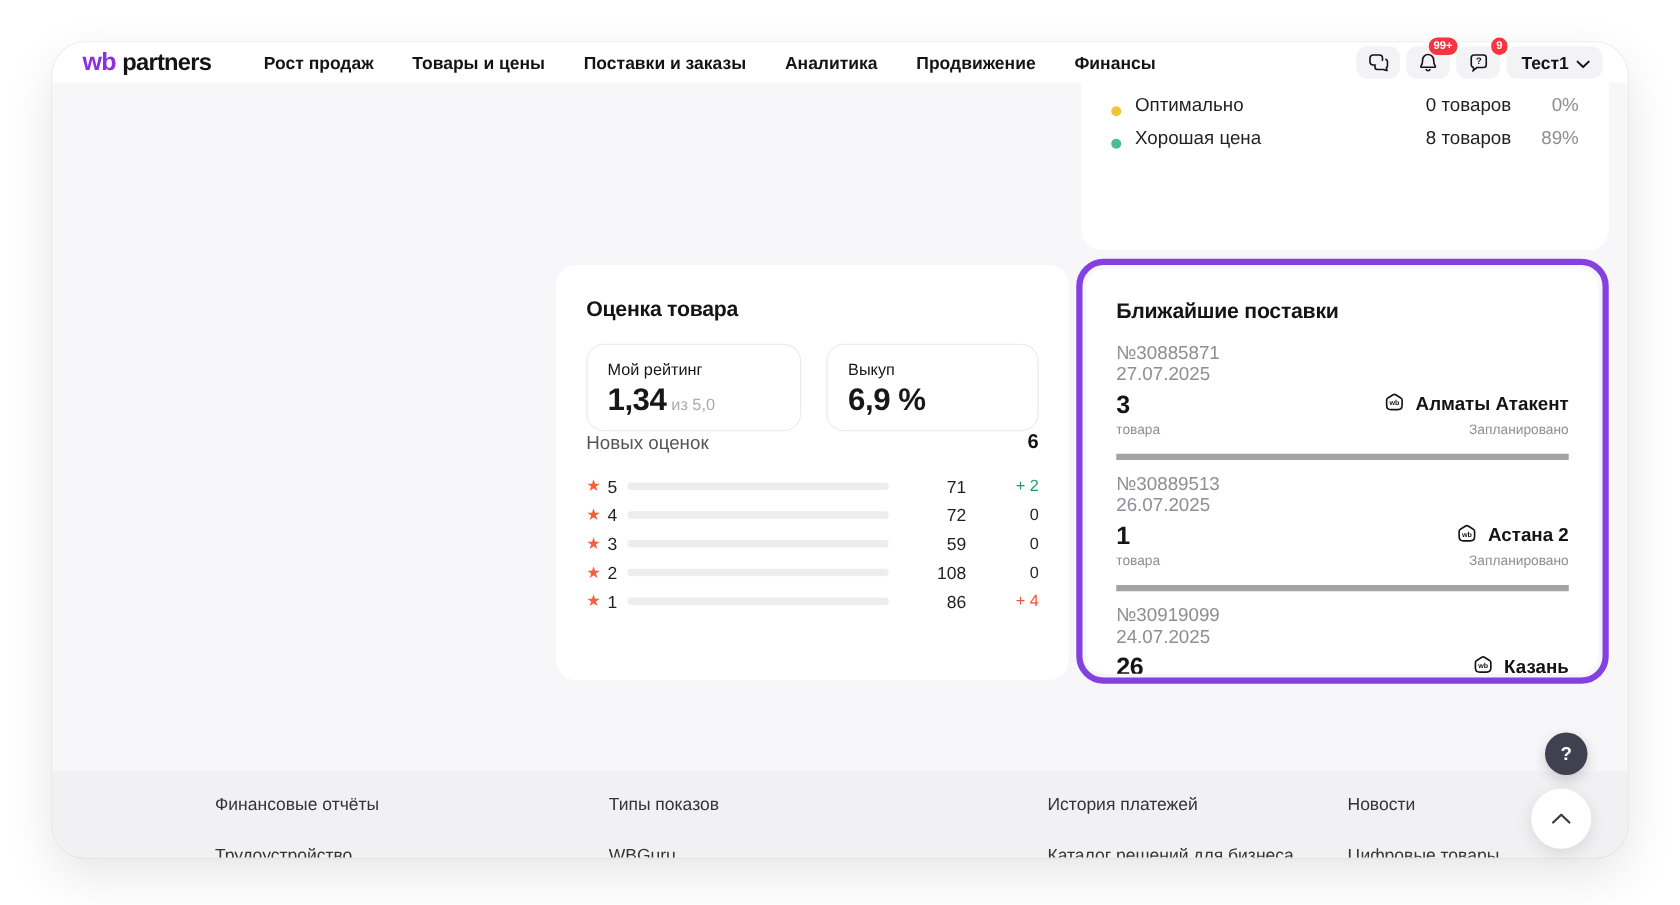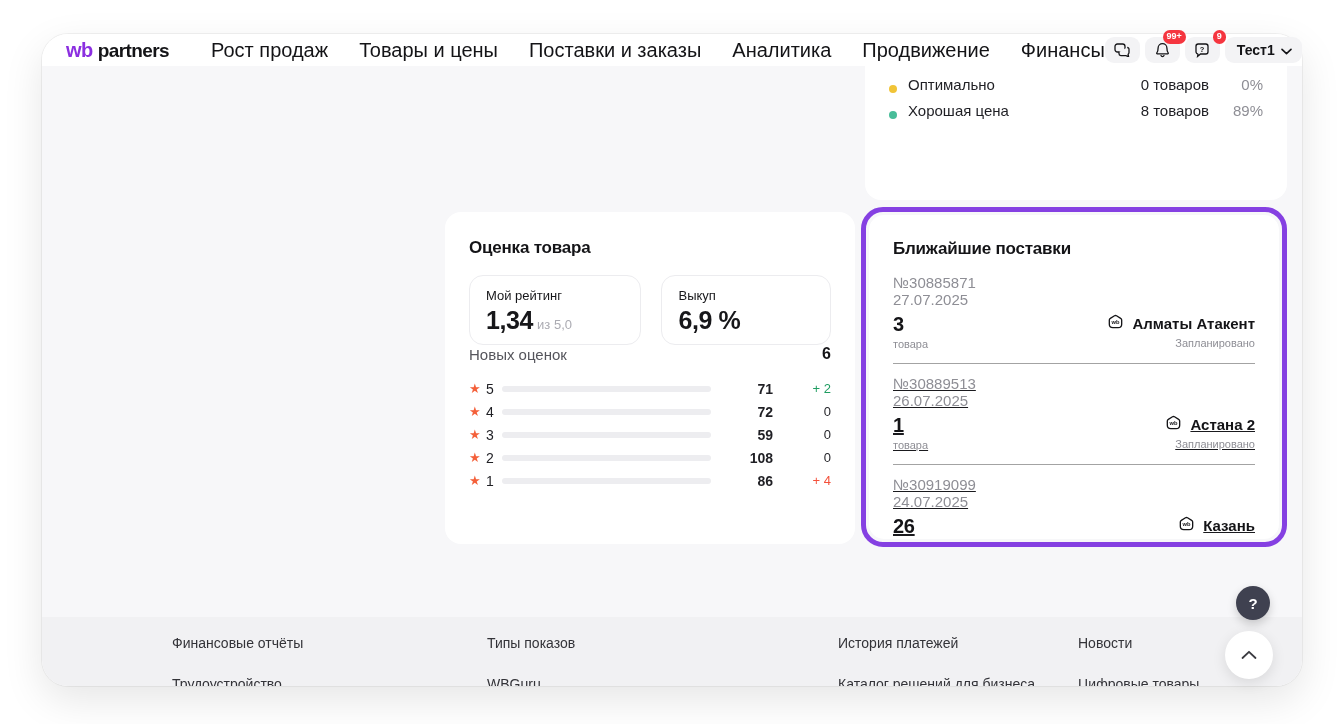--- a/index.html
+++ b/index.html
@@ -15,21 +15,21 @@
   
   .nav {
     position:absolute; left:0; top:0; width:100%; height:32px;
     background:#ffffff; border-radius:26px 26px 0 0;
     display:flex; align-items:center; padding:0 20px 0 24px; z-index:5;
   }
   .logo { display:flex; align-items:baseline; gap:5px; cursor:pointer; }
   .logo-wb { font-size:20px; font-weight:800; color:#8b2fe0; letter-spacing:-0.5px; }
   .logo-partners { font-size:19px; font-weight:700; color:#141417; letter-spacing:-0.6px; }
   .nav-links { display:flex; gap:31px; margin-left:42px; }
-  .nav-link { font-size:20px; font-weight:400; color:#141417; text-decoration:none; white-space:nowrap; cursor:pointer; }
+  .nav-link { font-size:14px; font-weight:700; color:#141417; text-decoration:none; white-space:nowrap; cursor:pointer; }
   .nav-actions { margin-left:auto; display:flex; gap:5px; align-items:center; }
   .icon-btn {
     position:relative; width:35px; height:26px; border:none; border-radius:9px;
     background:#f3f3f5; display:flex; align-items:center; justify-content:center; cursor:pointer;
   }
   .icon-btn svg { display:block; }
   .badge {
     position:absolute; top:-7px; right:-6px; background:#f5353f; color:#fff;
     font-size:9px; font-weight:700; line-height:1; padding:2px 4px 3px; border-radius:8px; letter-spacing:0;
   }
@@ -72,30 +72,30 @@
   .rating-box-suffix { font-size:13px; font-weight:400; color:#ababb2; letter-spacing:0; margin-left:4px; }
   .new-ratings-row { display:flex; justify-content:space-between; align-items:center; }
   .new-ratings-label { font-size:15px; color:#55555c; }
   .new-ratings-value { font-size:16px; font-weight:700; color:#141417; }
   .rating-rows { margin-top:14px; }
   .rating-row { display:flex; align-items:center; height:23px; }
   .rating-star { color:#f4603a; font-size:13px; width:17px; }
   .rating-digit { font-size:14px; color:#1f1f24; width:16px; }
   .rating-track { flex:1; height:6px; background:#ededf0; border-radius:3px; margin:0 18px 0 0; overflow:hidden; }
   .rating-fill { height:6px; background:#f46a44; border-radius:3px; }
-  .rating-value { width:44px; text-align:right; font-size:14px; color:#1f1f24;font-weight:bold; }
+  .rating-value { width:44px; text-align:right; font-size:14px; color:#1f1f24; }
   .rating-delta { width:58px; text-align:right; font-size:13px; font-weight:500; }
 
   .supplies-outline {
     position:absolute; left:819px; top:141px; width:426px; height:340px;
     border:5px solid #8540e2; border-radius:22px; padding:3px; background:transparent;
   }
   .card-supplies { position:relative; left:0; top:0; width:100%; height:100%; border-radius:15px; padding:24px 24px 0; overflow:hidden; }
   .supply-item { padding:11px 0 13px; }
-  .supply-item + .supply-item { border-top:1px solid #a3a3a3;text-decoration:underline; }
+  .supply-item + .supply-item { border-top:5px solid #a3a3a3; }
   .supply-item.first { padding-top:15px; }
   .supply-head { display:flex; justify-content:space-between; font-size:15px; color:#8e8e95;flex-direction:column; }
   .supply-body { display:flex; justify-content:space-between; margin-top:5px; }
   .supply-qty { font-size:20px; font-weight:700; color:#141417; letter-spacing:-0.3px; }
   .supply-qty-label { font-size:11px; color:#8e8e95; margin-top:2px; }
   .supply-right { text-align:right; }
   .supply-wh { display:flex; align-items:center; justify-content:flex-end; gap:7px; font-size:15px; font-weight:700; color:#141417; }
   .supply-status { font-size:11px; color:#8e8e95; margin-top:4px; }
 
   

